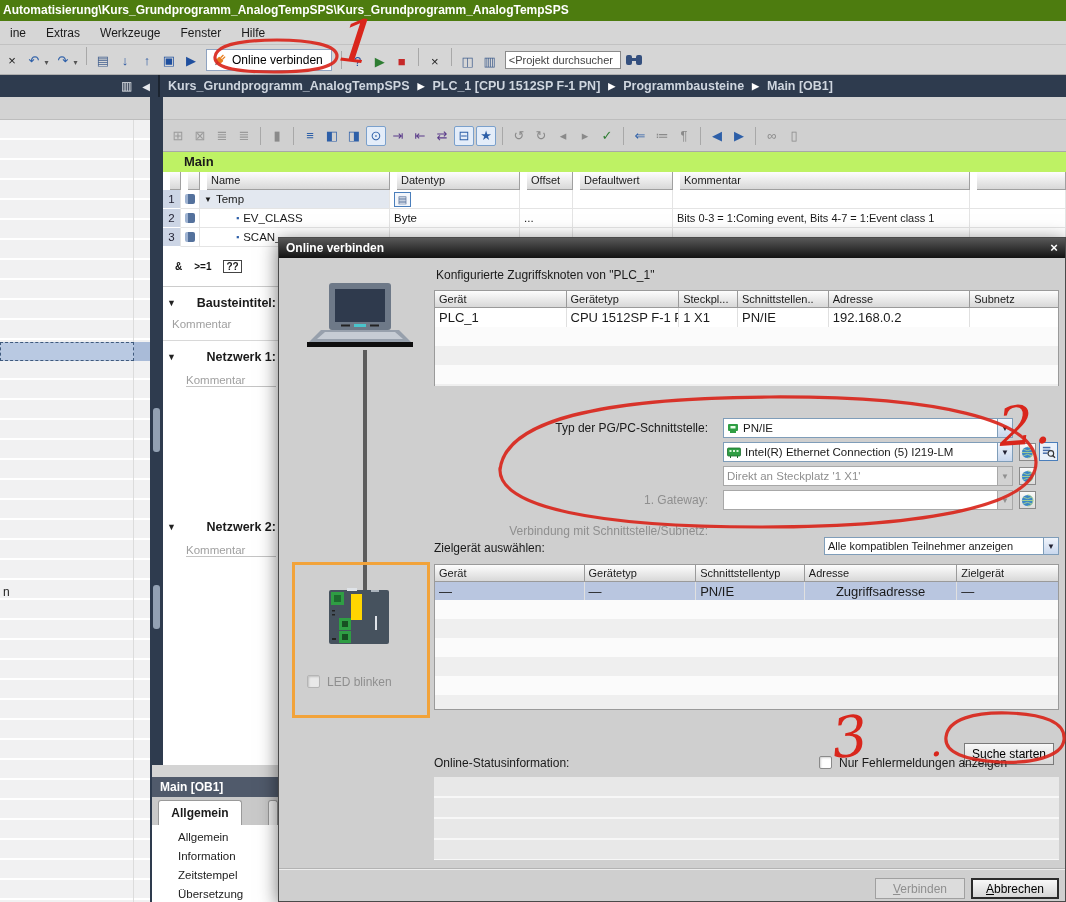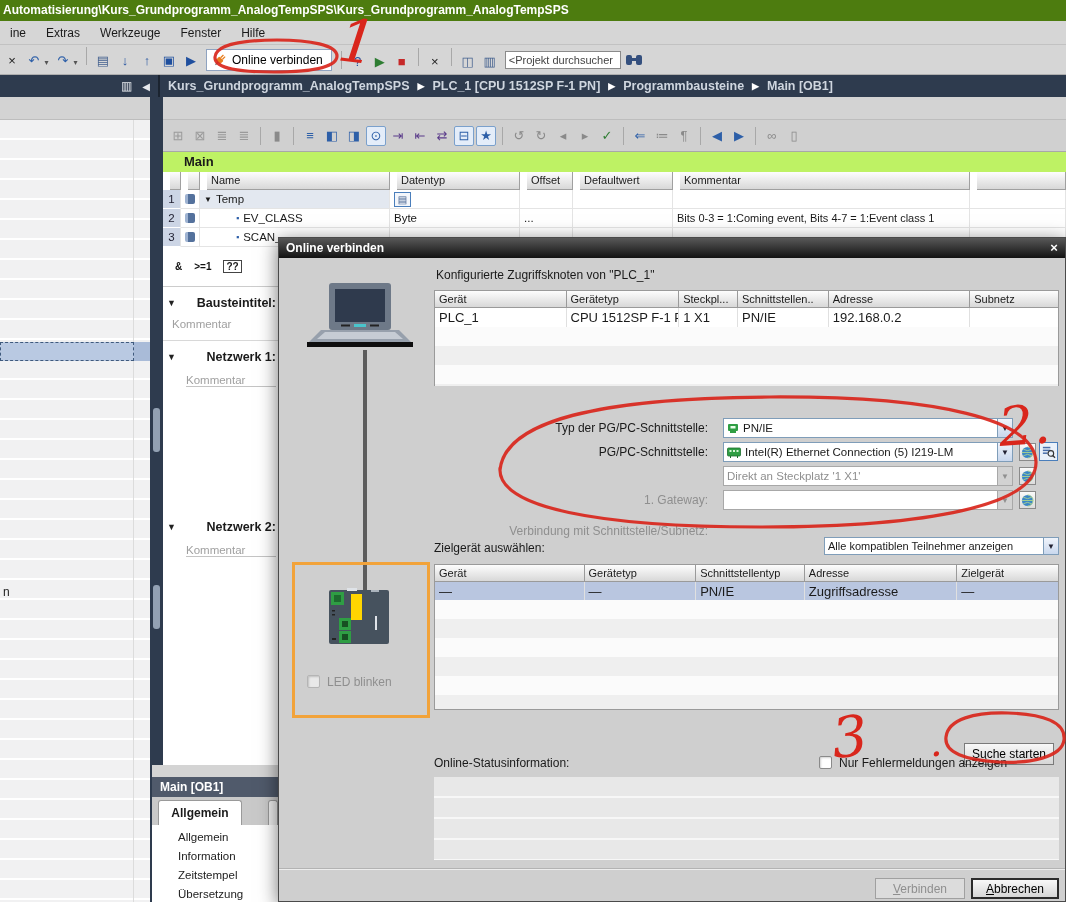--- a/index.html
+++ b/index.html
@@ -386,21 +386,20 @@
     <div class="combo" style="top:180px;">
       <svg width="12" height="12" viewBox="0 0 12 12">
         <rect x="1" y="2" width="10" height="7" rx="1" fill="#2f9e44"></rect>
         <rect x="3" y="9" width="6" height="2" fill="#2f9e44"></rect>
         <rect x="3.5" y="4" width="5" height="2.5" fill="#eaffea"></rect>
       </svg>
       <span class="cval">PN/IE</span>
       <span class="arrowbtn">▼</span>
     </div>
 
-    <div class="fieldlabel" style="top:207px;">PG/PC-Schnittstelle:</div>
     <div class="combo" style="top:204px;">
       <svg width="14" height="11" viewBox="0 0 14 11">
         <rect x="0.5" y="1" width="13" height="8" rx="1" fill="#2f9e44" stroke="#1c6f2e" stroke-width="0.8"></rect>
         <rect x="2.5" y="3" width="2" height="2" fill="#d8f5d8"></rect>
         <rect x="6" y="3" width="2" height="2" fill="#d8f5d8"></rect>
         <rect x="9.5" y="3" width="2" height="2" fill="#d8f5d8"></rect>
         <rect x="3" y="9" width="1" height="2" fill="#1c6f2e"></rect>
         <rect x="10" y="9" width="1" height="2" fill="#1c6f2e"></rect>
       </svg>
       <span class="cval">Intel(R) Ethernet Connection (5) I219-LM</span>
@@ -457,21 +456,21 @@
         <div class="th" style="width:150px;">Gerät</div>
         <div class="th" style="width:112px;">Gerätetyp</div>
         <div class="th" style="width:109px;">Schnittstellentyp</div>
         <div class="th" style="width:153px;">Adresse</div>
         <div class="th" style="width:101px;border-right:none;">Zielgerät</div>
       </div>
       <div class="trow selrow" style="height:18px;">
         <div class="td" style="width:150px;">—</div>
         <div class="td" style="width:112px;">—</div>
         <div class="td" style="width:109px;">PN/IE</div>
-        <div class="td" style="width:153px;">Zugriffsadresse</div>
+        <div class="td" style="width:153px;text-align:center;">Zugriffsadresse</div>
         <div class="td" style="width:101px;border-right:none;">—</div>
       </div>
       <div class="stripes1" style="height:109px;"></div>
     </div>
 
     <div class="cb dis" style="left:28px;top:437px;"></div>
     <div class="abs dlabel gray" style="left:48px;top:437px;">LED blinken</div>
 
     <button class="btn mn" style="left:685px;top:489px;width:90px;height:22px;margin-top:16px;">Suche starten</button>
 

